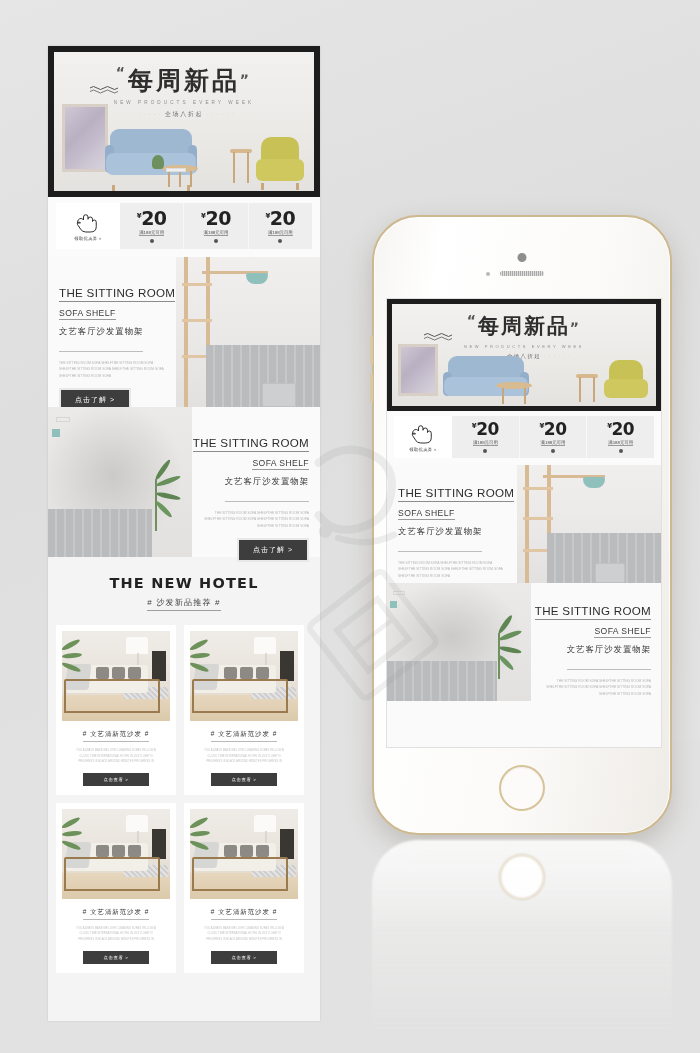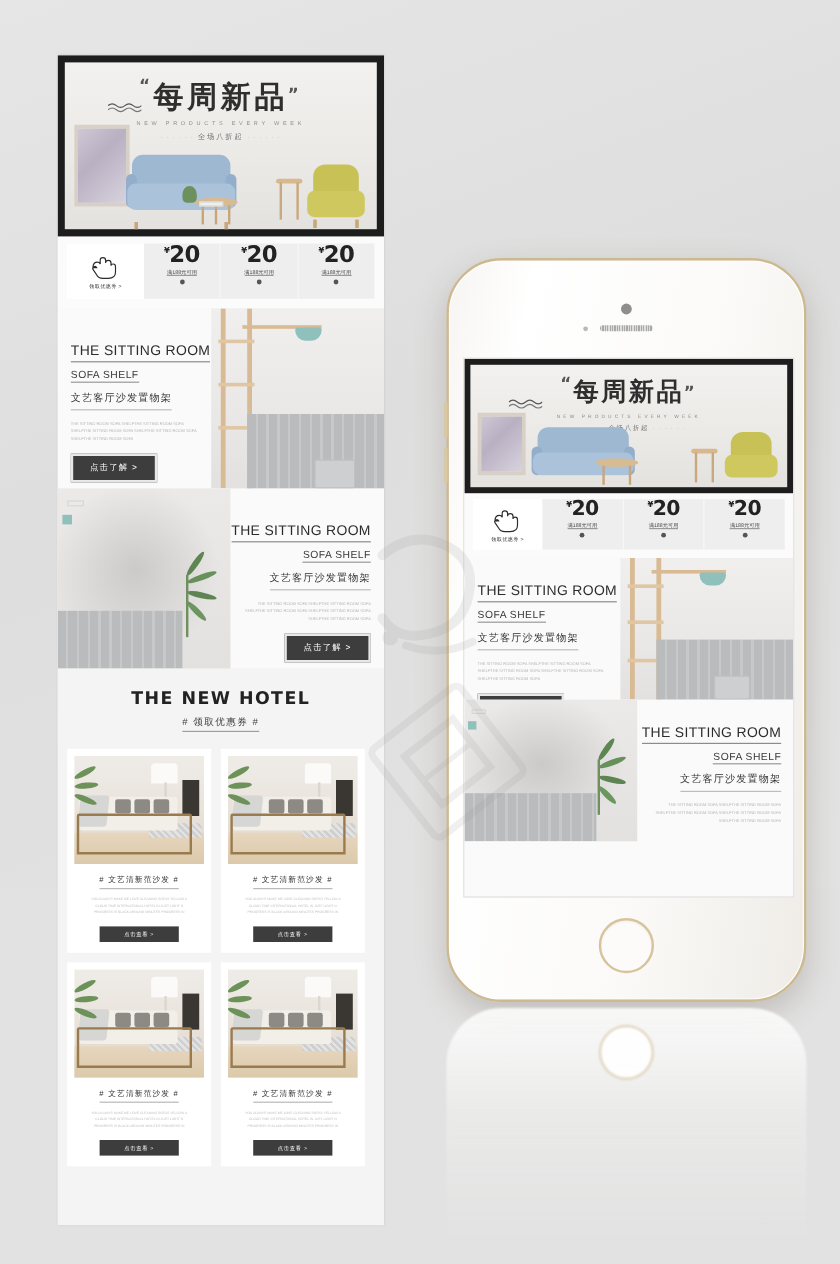--- a/index.html
+++ b/index.html
@@ -56,39 +56,39 @@
   .plant{position:absolute;left:98px;bottom:22px;width:12px;height:14px;background:#6e8f5e;border-radius:50% 50% 30% 30%;}
   .book{position:absolute;left:112px;bottom:19px;width:20px;height:4px;background:#efefef;border:1px solid #ddd;}
 
   
   .coupons { display:flex; height:60px; background:#fbfbfb; padding:6px 8px 8px 8px; gap:0; }
   .coupon-get { width:64px; background:#fff; display:flex; flex-direction:column;
     align-items:center; justify-content:center; gap:2px; }
   .hand { width:30px; height:22px; position:relative; }
   .cg-label { font-size:4.3px; color:#3a3a3a; letter-spacing:.3px; }
   .coupon { flex:1; background:#eeeeee; display:flex; flex-direction:column;
-    align-items:center; justify-content:flex-start; border-right:1px solid #f7f7f7; }
+    align-items:center; justify-content:center; border-right:1px solid #f7f7f7; }
   .coupon:last-child{border-right:none}
   .c-amt { font-family:"DejaVu Sans", sans-serif; font-weight:700; font-size:19px; color:#222;
            line-height:1; letter-spacing:-0.5px;}
   .c-amt sup{font-size:7px; font-weight:700; vertical-align:super;}
   .c-cond { font-size:4.4px; color:#4b4b4b; border-bottom:1px solid #9a9a9a; margin-top:2px;}
   .c-dot { width:4px;height:4px;border-radius:50%;background:#555;margin-top:3px; }
 
   
   .sr { display:flex; height:150px; background:#fafafa; }
   .sr-text { width:128px; padding:26px 0 0 11px; position:relative; }
   .sr.rev .sr-text { padding:26px 11px 0 0; text-align:right; }
   .sr.rev { flex-direction:row-reverse; }
   .sr-h1 { font-size:11.6px; color:#2c2c2c; letter-spacing:.3px; border-bottom:1px solid #8c8c8c;
            display:inline-block; padding-bottom:2px; }
   .sr-h2 { font-size:8.6px; color:#3a3a3a; letter-spacing:.4px; margin-top:4px;
            border-bottom:1px solid #9a9a9a; display:inline-block; padding-bottom:1px;}
   .sr-cn { font-size:8.4px; color:#333; margin-top:6px; letter-spacing:1px;
-           border-bottom:1px solid #bdbdbd; display:inline-block; padding-bottom:4px;}
+           border-bottom:1px solid #bdbdbd; display:inline-block; padding-bottom:14px;}
   .sr-p { font-size:3.3px; color:#b4b4b4; line-height:1.9; margin-top:8px; width:108px; }
   .sr.rev .sr-p { margin-left:auto; }
   .sr-btn { margin-top:9px; display:inline-block; background:#3d3d3d; color:#fff;
             font-size:7px; padding:5px 14px; letter-spacing:1px; border:2px solid #e8e8e8;}
   .sr-img { flex:1; position:relative; overflow:hidden;
     background: linear-gradient(180deg,#f0efed 0%,#e9e8e6 60%,#e2e1df 100%); }
   .shelf { position:absolute; left:6px; top:0; bottom:0; width:30px; }
   .shelf-post{position:absolute;top:0;bottom:0;width:4px;background:#d8bb94;}
   .shelf-post.a{left:2px}.shelf-post.b{right:2px}
   .shelf-bar{position:absolute;left:0;right:0;height:3px;background:#e0c6a3;}
@@ -297,21 +297,21 @@
           <div class="ci-leaf" style="left:8px;top:24px;transform:rotate(45deg);width:22px;background:#6b9660"></div>
           <div style="position:absolute;left:7px;top:4px;width:2px;height:52px;background:#6e8f5e"></div>
         </div>
         <div style="position:absolute;left:8px;top:10px;width:14px;height:5px;border:1px solid #d6d6d6"></div>
         <div style="position:absolute;left:4px;top:22px;width:8px;height:8px;background:#8fc0bb"></div>
       </div>
     </div>
 
     <div class="nsh">
       <div class="nsh-en">THE NEW HOTEL</div>
-      <div><span class="nsh-cn">#  领取优惠券  #</span></div>
+      <div><span class="nsh-cn">#  沙发新品推荐  #</span></div>
     </div>
 
     <div class="grid">
 
       <div class="card">
         <div class="card-img">
           <div class="ci-floor"></div>
             <div class="ci-rug"></div>
           <div class="ci-lamp"></div>
             <div class="ci-lampstem"></div>

